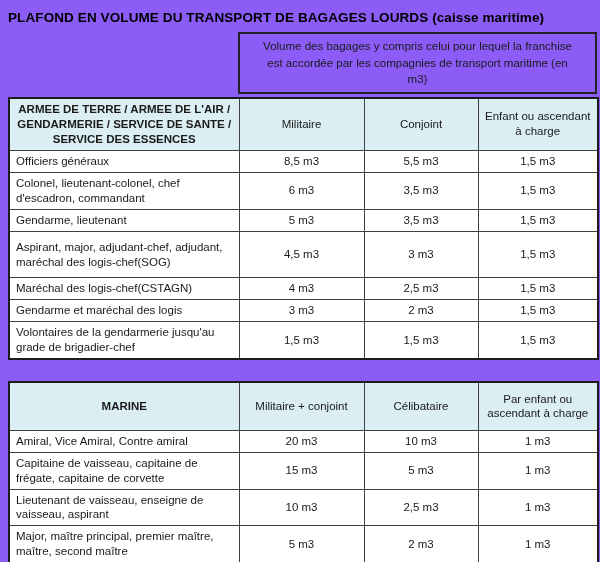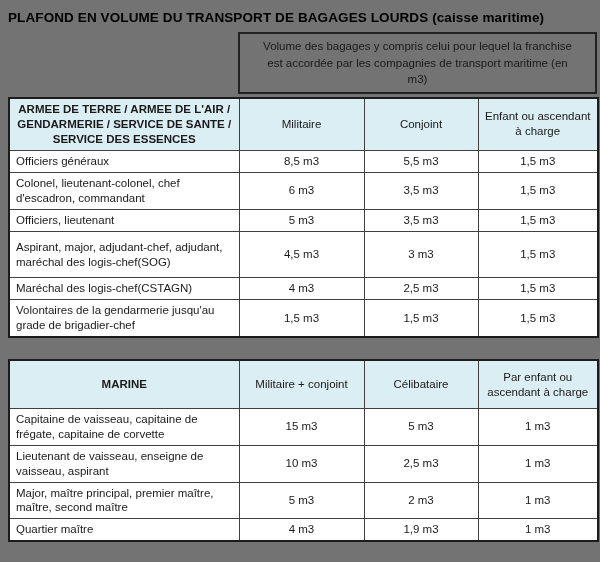--- a/index.html
+++ b/index.html
@@ -7,21 +7,21 @@
     background: #ffffff;
     font-family: "Liberation Sans", sans-serif;
     color: #1a1a1a;
   }
   .page {
     width: 600px;
     height: 562px;
     box-sizing: border-box;
     padding: 8px 0 0 8px;
     overflow: hidden;
-    background: #737373;
+    background: #8b5cf6;
   }
   .title {
     font-size: 13.5px;
     font-weight: bold;
     color: #000000;
     margin: 2px 0 7px 0;
     letter-spacing: 0.1px;
   }
   .note-box {
     box-sizing: border-box;
@@ -106,35 +106,41 @@
           <td class="val">5,5 m3</td>
           <td class="val">1,5 m3</td>
         </tr>
         <tr>
           <td class="lbl">Colonel, lieutenant-colonel, chef d'escadron, commandant</td>
           <td class="val">6 m3</td>
           <td class="val">3,5 m3</td>
           <td class="val">1,5 m3</td>
         </tr>
         <tr>
-          <td class="lbl">Officiers, lieutenant</td>
+          <td class="lbl">Gendarme, lieutenant</td>
           <td class="val">5 m3</td>
           <td class="val">3,5 m3</td>
           <td class="val">1,5 m3</td>
         </tr>
         <tr>
           <td class="lbl">Aspirant, major, adjudant-chef, adjudant, maréchal des logis-chef(SOG)</td>
           <td class="val">4,5 m3</td>
           <td class="val">3 m3</td>
           <td class="val">1,5 m3</td>
         </tr>
         <tr>
           <td class="lbl">Maréchal des logis-chef(CSTAGN)</td>
           <td class="val">4 m3</td>
           <td class="val">2,5 m3</td>
+          <td class="val">1,5 m3</td>
+        </tr>
+        <tr>
+          <td class="lbl">Gendarme et maréchal des logis</td>
+          <td class="val">3 m3</td>
+          <td class="val">2 m3</td>
           <td class="val">1,5 m3</td>
         </tr>
         <tr>
           <td class="lbl">Volontaires de la gendarmerie jusqu'au grade de brigadier-chef</td>
           <td class="val">1,5 m3</td>
           <td class="val">1,5 m3</td>
           <td class="val">1,5 m3</td>
         </tr>
       </tbody>
   </table>
@@ -148,20 +154,26 @@
       </colgroup>
     <thead>
       <tr>
         <th class="lbl">MARINE</th>
         <th>Militaire + conjoint</th>
         <th>Célibataire</th>
         <th>Par enfant ou ascendant à charge</th>
       </tr>
     </thead>
     <tbody id="t2-body">
+        <tr>
+          <td class="lbl">Amiral, Vice Amiral, Contre amiral</td>
+          <td class="val">20 m3</td>
+          <td class="val">10 m3</td>
+          <td class="val">1 m3</td>
+        </tr>
         <tr>
           <td class="lbl">Capitaine de vaisseau, capitaine de frégate, capitaine de corvette</td>
           <td class="val">15 m3</td>
           <td class="val">5 m3</td>
           <td class="val">1 m3</td>
         </tr>
         <tr>
           <td class="lbl">Lieutenant de vaisseau, enseigne de vaisseau, aspirant</td>
           <td class="val">10 m3</td>
           <td class="val">2,5 m3</td>

